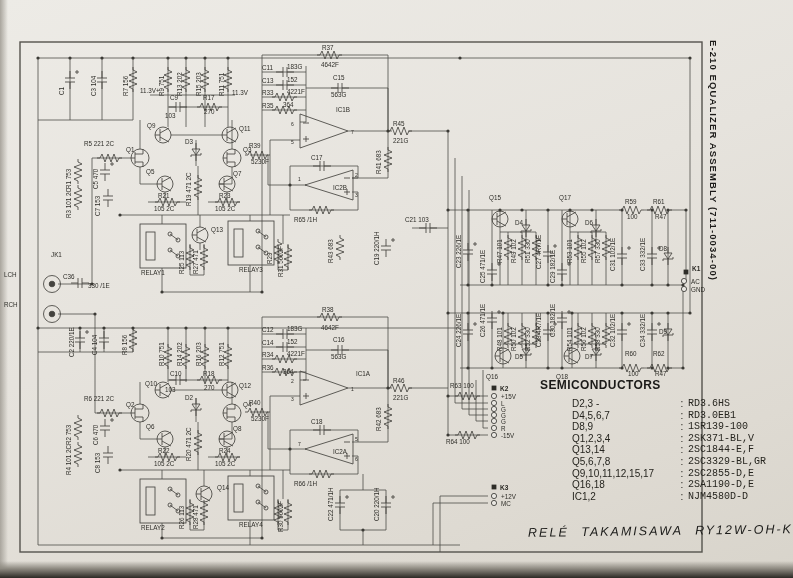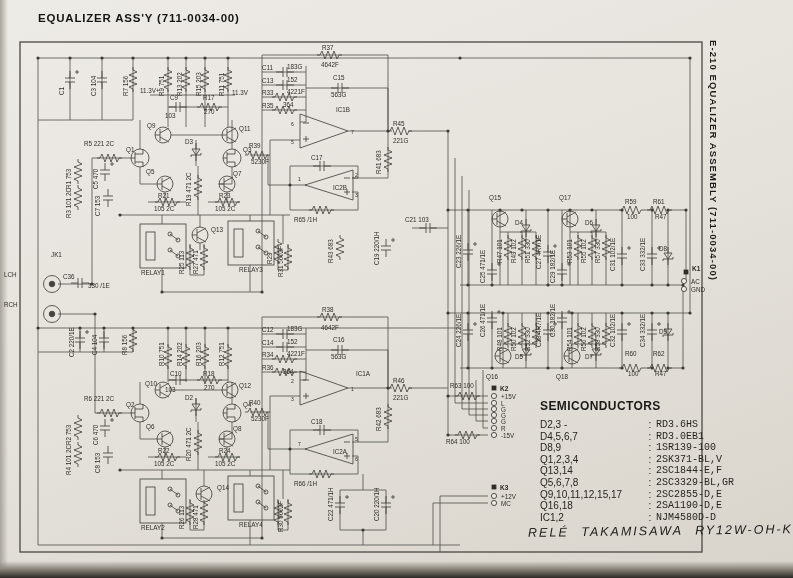--- a/index.html
+++ b/index.html
@@ -10,36 +10,35 @@
   .edge-left{position:absolute;left:0;top:0;bottom:0;width:8px;
     background:linear-gradient(90deg,#a9a59d,rgba(170,166,158,0));}
   .edge-bottom{position:absolute;left:0;right:0;bottom:0;height:17px;
     background:linear-gradient(180deg,rgba(90,87,80,0) 0%,#8e8a81 45%,#2b2924 100%);}
   .page-title{position:absolute;left:38px;top:12px;font-size:11.5px;font-weight:bold;
     letter-spacing:0.8px;color:#151513;}
   .side-title{position:absolute;left:708px;top:40px;height:260px;writing-mode:vertical-rl;
     font-size:9.5px;font-weight:bold;letter-spacing:1.1px;color:#1c1b19;white-space:nowrap;}
   svg.schem{position:absolute;left:0;top:0;}
   svg.schem text{font-family:"Liberation Sans",sans-serif;}
-  .semis{position:absolute;left:540px;top:399px;width:252px;}
+  .semis{position:absolute;left:540px;top:378px;width:252px;}
   .semis .t{font-size:12px;font-weight:bold;letter-spacing:0.4px;color:#1b1a18;margin-bottom:6px;}
   .semis .row{display:flex;font-size:10px;line-height:11.6px;color:#26251f;}
-  .semis .ref{width:104px;}
+  .semis .ref{width:104px;margin-left:32px;}
   .semis .colon{width:12px;text-align:center;}
   .semis .val{flex:1;font-family:Liberation Mono, monospace;}
   .note{position:absolute;left:528px;top:524px;width:264px;font-size:12.5px;font-style:italic;
     letter-spacing:2px;word-spacing:7px;color:#1c1c1a;transform:rotate(-0.8deg);white-space:nowrap;}
 </style>
 </head>
 <body>
 
 <div class="stage">
   <div class="edge-left"></div>
 
-  <div class="page-title">EQUALIZER ASS'Y (711-0034-00)</div>
   <div class="side-title">E-210 EQUALIZER ASSEMBLY (711-0034-00)</div>
 
   <svg id="schem" class="schem" width="793" height="578" viewBox="0 0 793 578">
     <rect x="20" y="42" width="682" height="510" fill="none" stroke="#55534d" stroke-width="1.4"></rect>
     <path id="wire-layer" fill="none" stroke="#4b4a45" stroke-width="0.85" opacity="0.92" d="M38,58H460M460,58H690M38,58V545M38,545H460M70,58V120M102,58V120M133,58V120M38,120H133M168,58V127M186,58V127M205,58V127M228,58V127M150,95H235M168,107H228M58,284H92M92,284V158M92,158H131M58,314H95M95,314V413M95,413H131M140,149V120M140,167V184H157M232,149V120M232,167V184H219M171,135H222M196,140V166M198,166V215M165,192V202M227,192V202M148,202H186M208,202H240M120,215H290M200,227V215M200,243V250M190,244V275M204,244V275M190,275H204M162,215V224M162,268V292M162,292H262M262,292V112M250,215V221M250,265V292M278,244V270M288,244V270M278,270H288M283,215V244M262,66V112M306,66V112M262,72H306M262,85H306M262,97H306M262,110H306M262,66V55M262,55H388M388,55V131M306,88H310M310,88H388M388,88V131M306,112V122M306,122H300M270,140H300M270,140V215M348,131H392M408,131H448M388,131V178M388,178H352M306,185H268M268,185V155M250,155H268M290,166H358M290,166V185M358,166V178M352,178H358M290,185V210M290,210H358M358,192V210M352,192H358M262,328V374M306,328V374M262,334H306M262,347H306M262,359H306M262,372H306M262,328V317M262,317H388M388,317V388M306,350H310M310,350H388M388,350V388M306,374V380M306,380H300M270,396H300M270,396V470M348,388H392M408,388H448M388,388V442M388,442H358M352,442H358M352,456H358M306,449H268M268,449V412M250,412H268M290,430H358M290,430V449M358,430V442M290,449V474M290,474H358M358,456V474M363,474V490M340,490V530M386,490V530M340,490H386M340,530H386M363,530V545M38,328H460M80,328V352M104,328V352M133,328V352M38,352H133M168,328V382M186,328V382M205,328V382M228,328V382M168,380H228M171,390H222M196,398V422M198,422V470M140,404V382M140,422V439H157M232,404V382M232,422V439H219M165,447V457M227,447V457M148,457H186M208,457H240M120,470H290M204,486V470M204,502V530M190,499V530M190,530H204M278,499V530M288,499V530M278,530H288M283,470V499M162,470V479M162,523V538M162,538H262M262,538V374M250,470V476M250,520V545M448,131V435M455,158V403M462,176V409M469,190V415M476,380V421M483,370V428M448,396H488M455,403H488M462,409H488M469,415H488M476,421H488M483,428H488M448,435H488M440,496V552M440,496H488M433,503H488M433,503V545M448,210H620M644,210H650M670,210H686M686,210V281M460,285H683M683,285V368M448,313H690M460,368H620M644,368H650M670,368H683M690,58V313M468,210V285M492,210V285M500,210V285M548,210V285M562,210V285M622,210V285M652,210V285M668,210V285M570,210V285M508,232V285M522,232V285M536,232V285M578,232V285M592,232V285M606,232V285M500,232H536M570,232H606M526,210V244M596,210V244M468,313V368M492,313V368M548,313V368M562,313V368M622,313V368M652,313V368M668,313V368M503,313V368M572,313V368M508,313V344M522,313V344M536,313V344M578,313V344M592,313V344M606,313V344M503,344H536M572,344H606M526,336V368M596,336V368M412,228H448"></path>
     <g id="sym-layer">
         <g transform="translate(70,80)" fill="none" stroke="#44433f" stroke-width="0.85">
           <path d="M0,-9V-2M0,2V9M-5,-2H5M-5,2H5M5,-8H9M7,-10V-6"></path>
         </g>
         <g transform="translate(102,80)" fill="none" stroke="#44433f" stroke-width="0.85">

